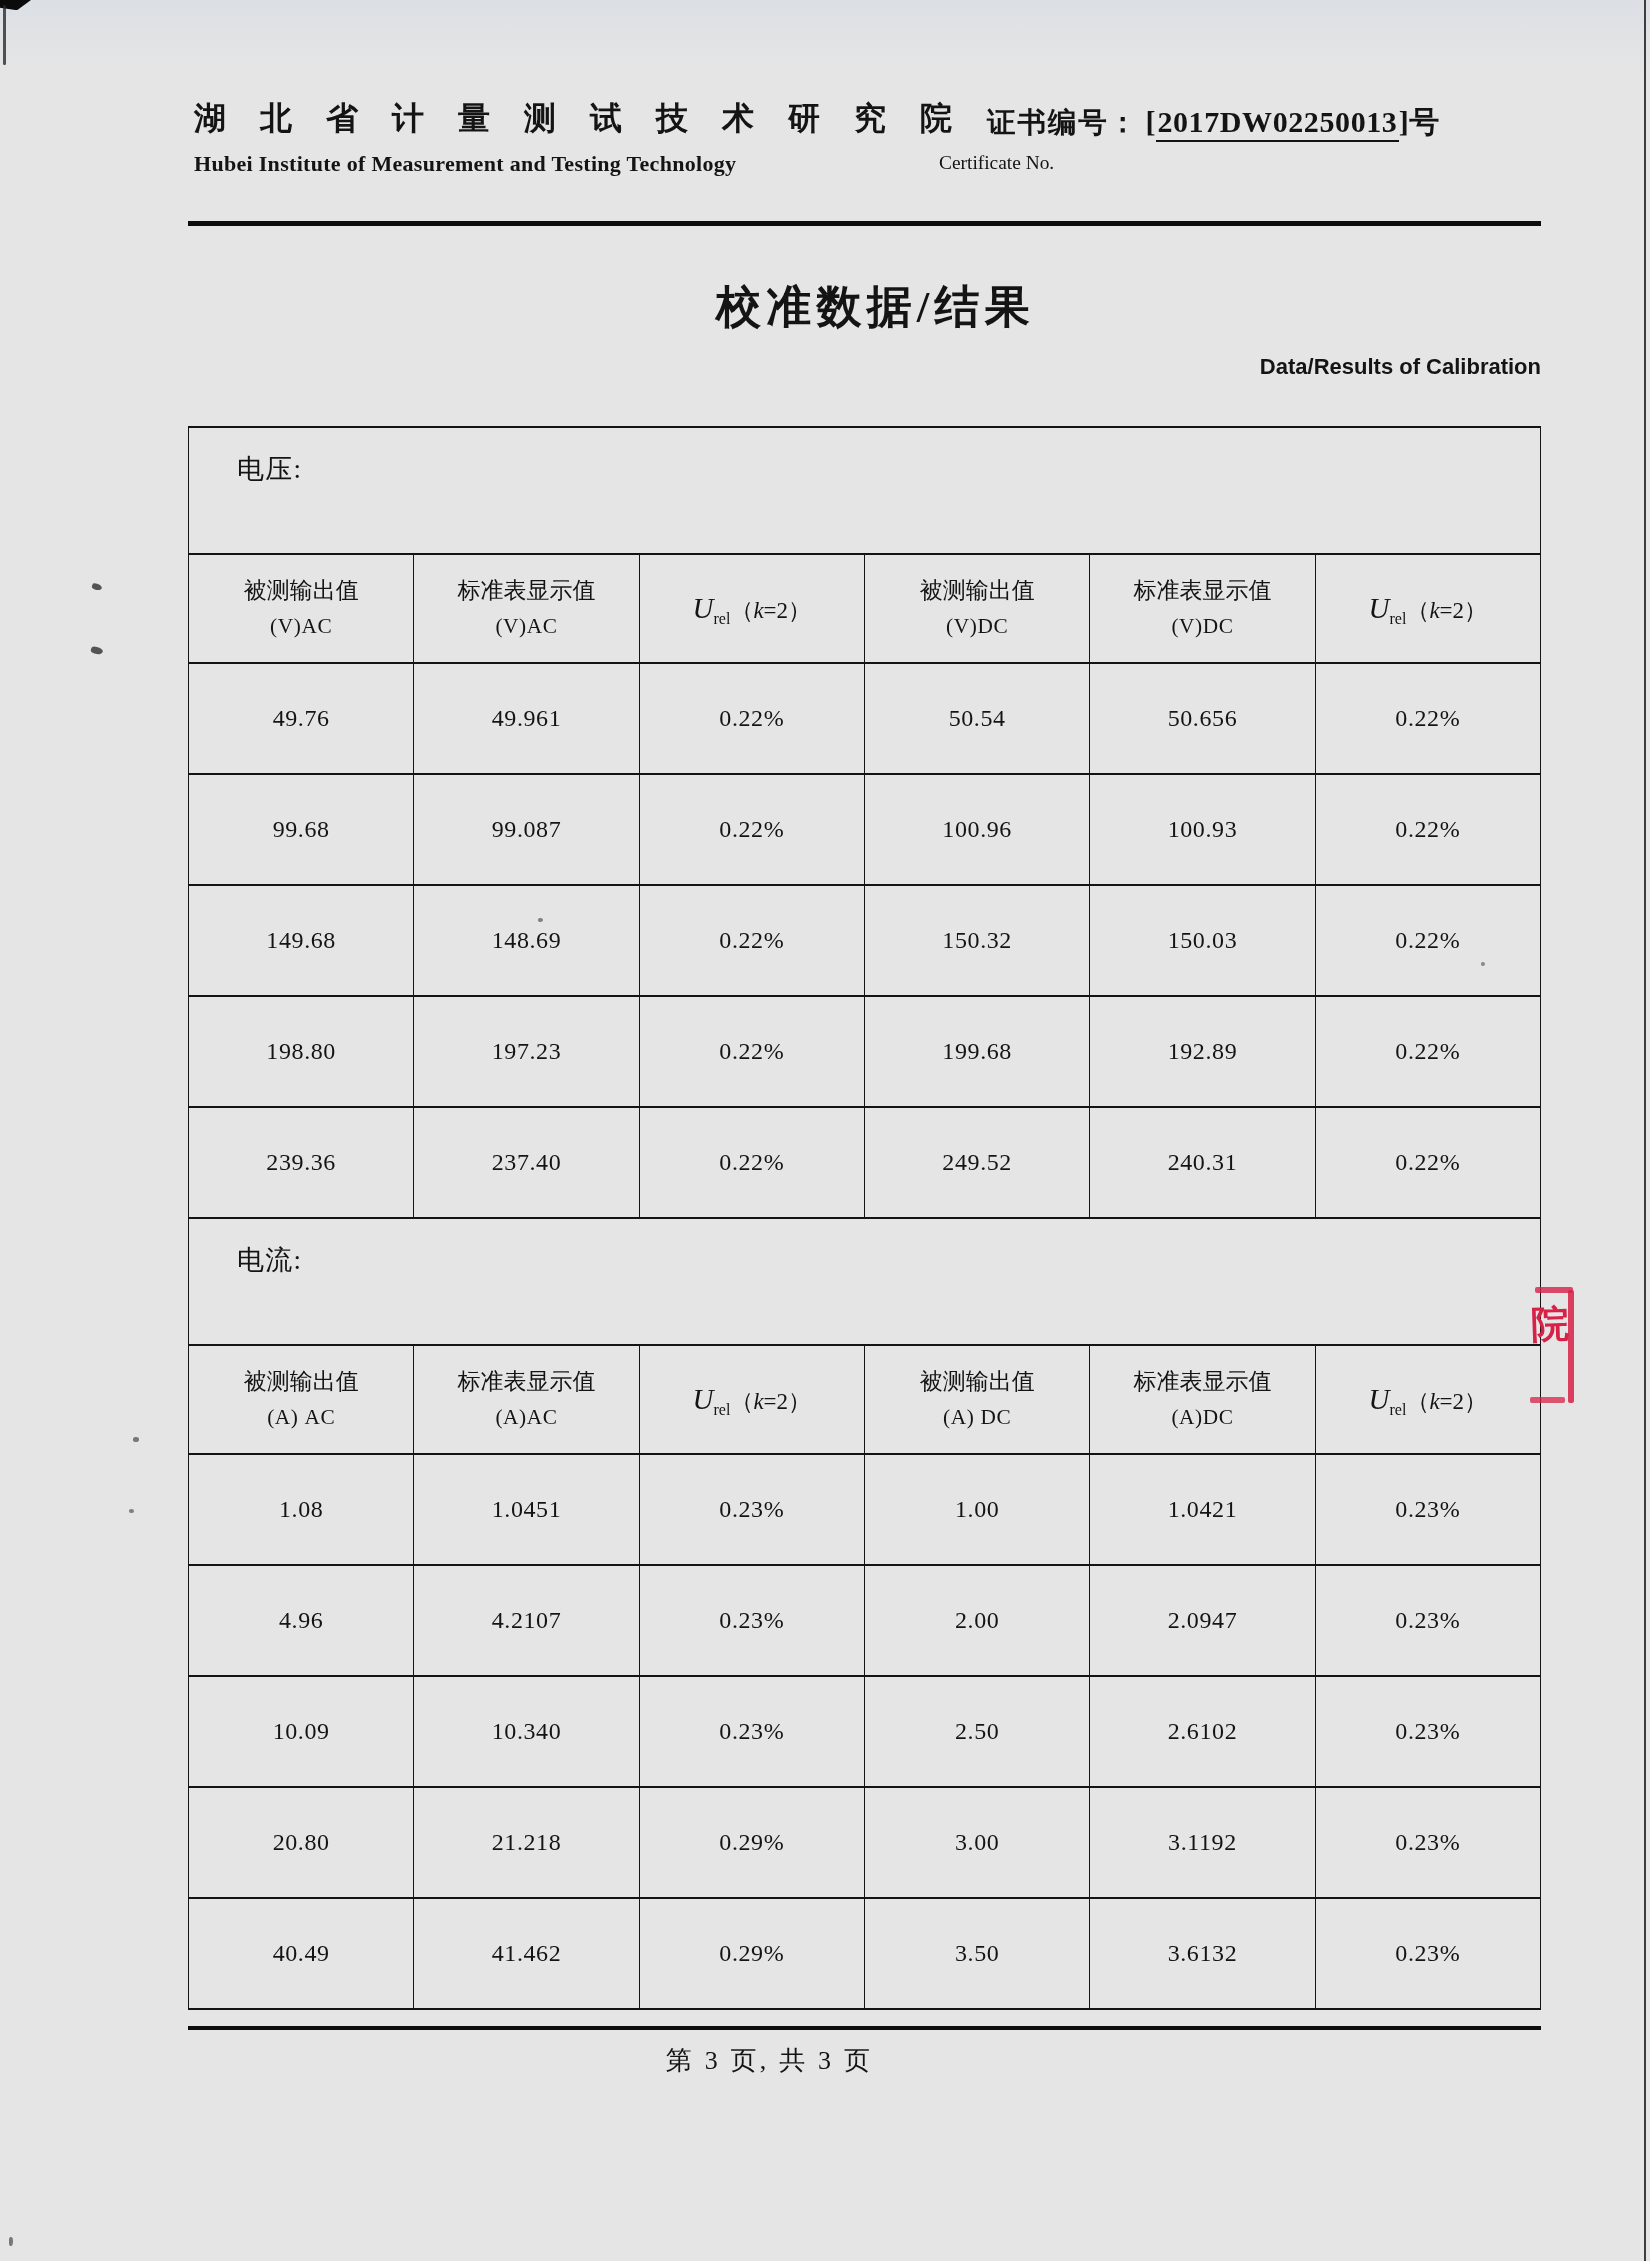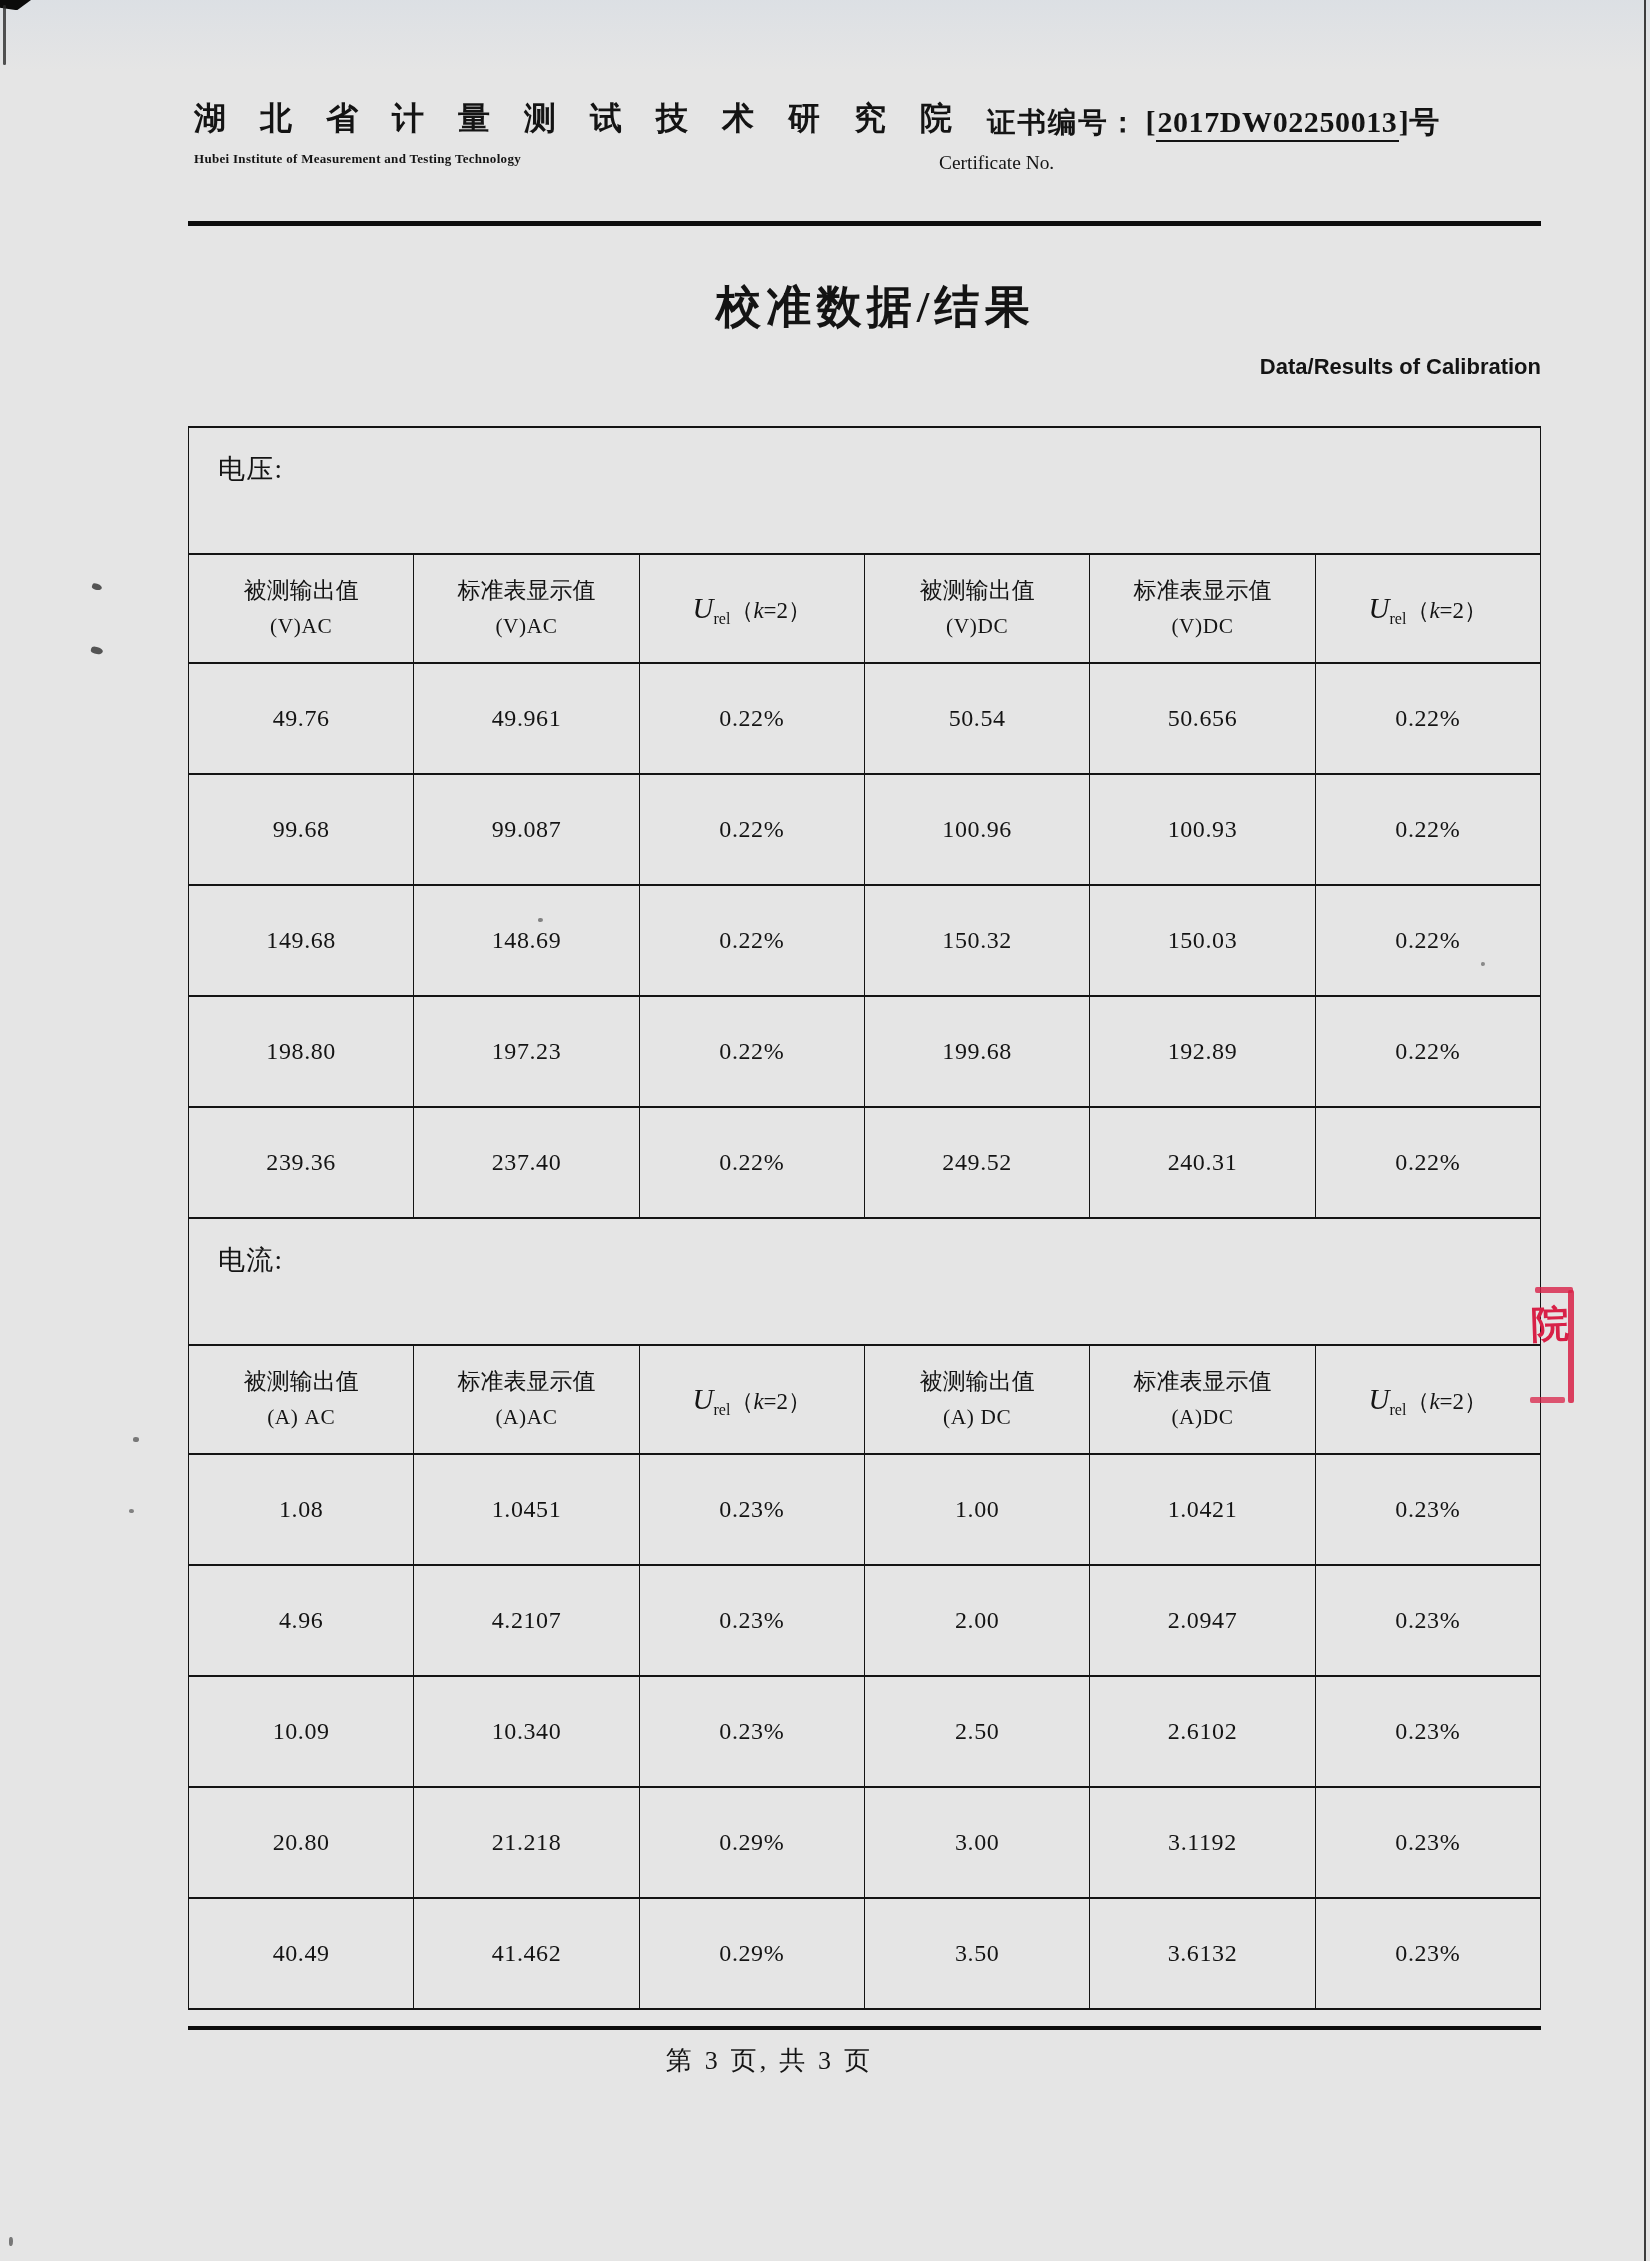--- a/index.html
+++ b/index.html
@@ -33,21 +33,21 @@
   .speck.s2 { left:91px; top:647px; width:11.6px; height:6.5px; transform:rotate(14deg); }
   .speck.s3 { left:538px; top:918px; width:4.5px;  height:3.9px;  opacity:.55; }
   .speck.s4 { left:1481px; top:962px; width:3.9px; height:3.9px;  opacity:.5; }
   .speck.s5 { left:133px; top:1437px; width:5.8px;  height:4.5px;  opacity:.6; }
   .speck.s6 { left:129px; top:1509px; width:5.2px;  height:3.9px;  opacity:.55; }
   .speck.s7 { left:9px;  top:2237px; width:3.9px;  height:9px; opacity:.6; }
 
   
   .inst { position:absolute; left:194px; top:97px; }
   .inst-cn { font-size:32px; font-weight:bold; letter-spacing:13px; white-space:nowrap; }
-  .inst-en { font-size:13px; font-weight:bold; margin-top:10.3px; letter-spacing:0.3px; }
+  .inst-en { font-size:22px; font-weight:bold; margin-top:10.3px; letter-spacing:0.3px; }
 
   .cert { position:absolute; left:939px; top:102px; }
   .cert-row { display:flex; align-items:baseline; white-space:nowrap; }
   .cert-label { font-size:28.5px; font-weight:bold; letter-spacing:1.9px;margin-left:48px; }
   .cert-no { font-size:30px; font-weight:bold; margin-left:6.5px; letter-spacing:0.6px; }
   .cert-no .num { border-bottom:2.6px solid #141414; padding:0 1.3px 1.9px 1.3px; }
   .cert-en { font-size:19.4px; margin-top:9px; }
 
   .rule { position:absolute; left:188px; width:1353px; background:#0d0d0d; }
   .rule-top { top:221px; height:4.5px; }
@@ -68,21 +68,21 @@
     position:absolute; left:188px; top:426px; width:1353px;
     border-collapse:collapse; table-layout:fixed;
   }
   table.cal td, table.cal th {
     border:1.9px solid #141414;
     border-top-width:2.6px; border-bottom-width:2.6px;
     padding:0;
   }
   tr.section-row td {
     height:102px; text-align:left; vertical-align:top;
-    padding:23px 0 0 29px; font-size:27px; letter-spacing:1.3px;
+    padding:23px 0 0 48px; font-size:27px; letter-spacing:1.3px;
   }
   tr.head-row th {
     height:107px; font-weight:normal; font-size:23px;
     text-align:center; vertical-align:middle; line-height:1.5;
   }
   tr.head-row .unit { font-size:21.3px; letter-spacing:0.6px; }
   tr.data-row td {
     height:109px; text-align:center; vertical-align:middle;
     font-size:24px; letter-spacing:0.6px;
   }

